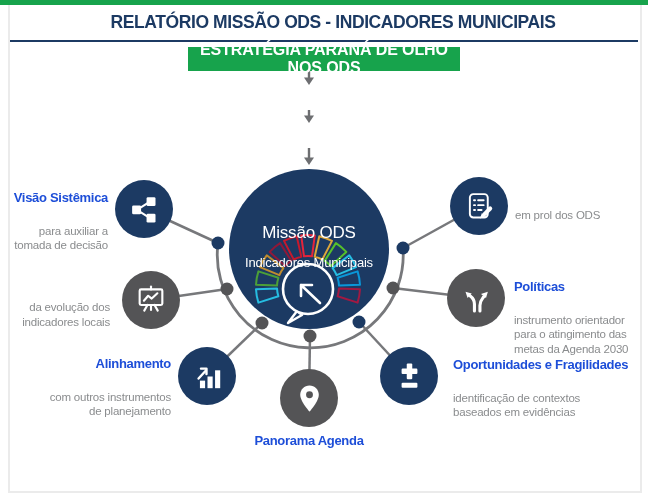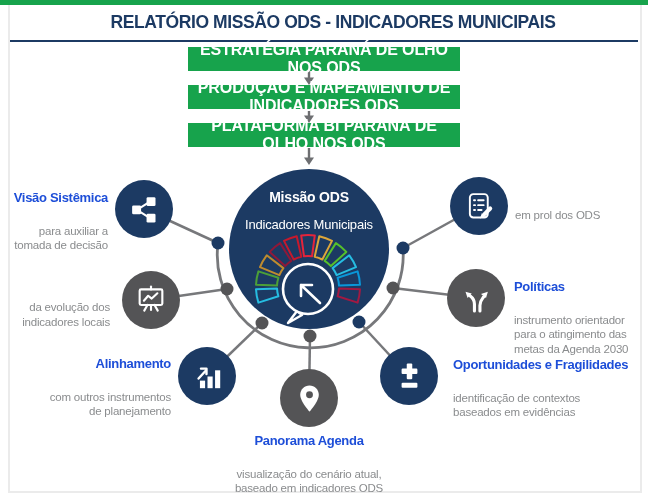--- a/index.html
+++ b/index.html
@@ -30,21 +30,21 @@
   .nlabel .ndesc{color:#8A8C8E;font-size:11.5px;line-height:1.28;margin-top:18px;white-space:pre-line;letter-spacing:-0.2px;}
   .l-visao{left:2px;top:190px;width:106px;text-align:right;}
   .l-acomp{left:0px;top:282px;width:110px;text-align:right;}
   .l-alinh{left:25px;top:356px;width:146px;text-align:right;}
   .l-panor{left:209px;top:433px;width:200px;text-align:center;}
   .l-oport{left:453px;top:357px;width:192px;text-align:left;}
   .l-orien{left:514px;top:279px;width:132px;text-align:left;}
   .l-polit{left:515px;top:190px;width:128px;text-align:left;}
 
   .center-text{position:absolute;left:229px;top:189px;width:160px;text-align:center;color:#fff;}
-  .center-text .ct1{font-size:14px;font-weight:bold;letter-spacing:-0.2px;}
+  .center-text .ct1{font-size:17px;font-weight:normal;letter-spacing:-0.2px;margin-top:34px;}
   .center-text .ct2{font-size:13px;letter-spacing:-0.2px;margin-top:12px;}
 </style>
 </head>
 <body>
 
 <div class="stage">
   <div class="panel"></div>
   <div class="top-green-bar"></div>
   <div class="page-title">RELATÓRIO MISSÃO ODS - INDICADORES MUNICIPAIS</div>
   <div class="title-rule"></div>
@@ -101,26 +101,20 @@
       <circle cx="310" cy="336" r="6.5" fill="#545456"></circle>
       <circle cx="359" cy="322" r="6.5" fill="#1C3A63"></circle>
       <circle cx="393" cy="288" r="6.5" fill="#545456"></circle>
       <circle cx="403" cy="248" r="6.5" fill="#1C3A63"></circle>
     </g>
   </svg>
 
   <div class="banner banner1">
     <span>ESTRATÉGIA PARANÁ DE OLHO NOS ODS</span>
   </div>
-  <div class="banner banner2">
-    <span>PRODUÇÃO E MAPEAMENTO DE INDICADORES ODS</span>
-  </div>
-  <div class="banner banner3">
-    <span>PLATAFORMA BI PARANÁ DE OLHO NOS ODS</span>
-  </div>
 
   <div class="center-text">
     <div class="ct1">Missão ODS</div>
     <div class="ct2">Indicadores Municipais</div>
   </div>
 
   <div class="ncircle navy c-visao">
     <svg viewBox="0 0 48 48" width="33" height="33">
       <path d="M13 24.5 L32 12.5 M13 24.5 L32 36.5" stroke="#fff" stroke-width="3" fill="none"></path>
       <rect x="6" y="18" width="13" height="13" rx="2" fill="#fff"></rect>
@@ -184,22 +178,20 @@
     <div class="ndesc">da evolução dos
 indicadores locais</div>
   </div>
   <div class="nlabel l-alinh">
     <div class="ntitle">Alinhamento</div>
     <div class="ndesc">com outros instrumentos
 de planejamento</div>
   </div>
   <div class="nlabel l-panor">
     <div class="ntitle">Panorama Agenda</div>
-    <div class="ndesc">visualização do cenário atual,
-baseado em indicadores ODS</div>
   </div>
   <div class="nlabel l-oport">
     <div class="ntitle">Oportunidades e Fragilidades</div>
     <div class="ndesc">identificação de contextos
 baseados em evidências</div>
   </div>
   <div class="nlabel l-orien">
     <div class="ntitle">Políticas</div>
     <div class="ndesc">instrumento orientador
 para o atingimento das

